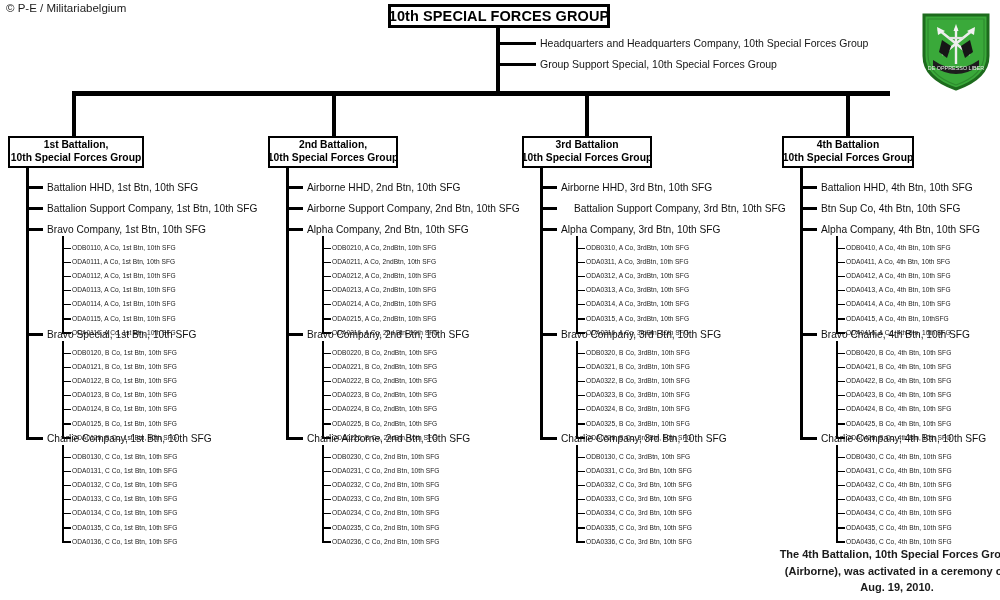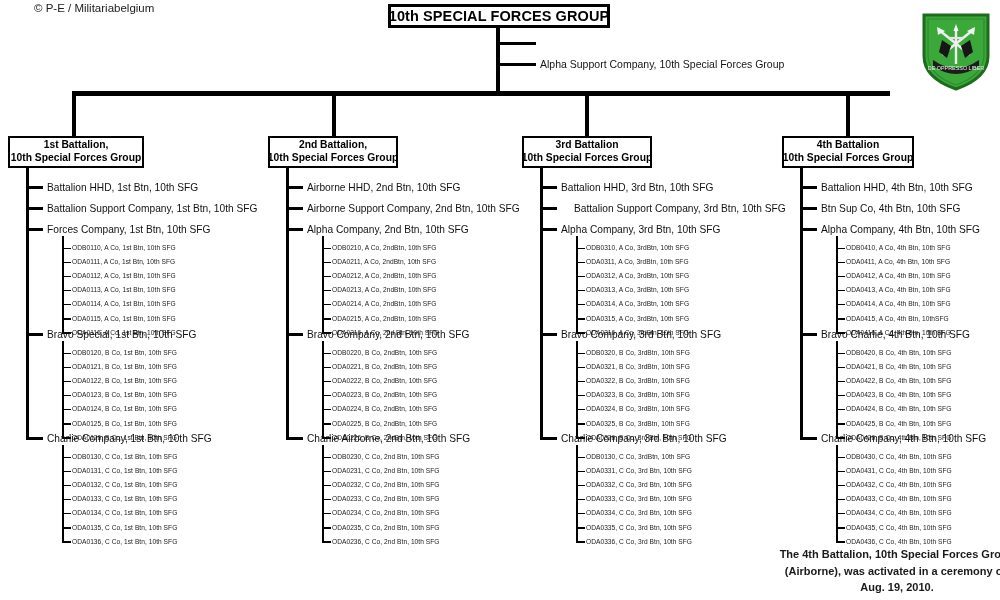--- a/index.html
+++ b/index.html
@@ -18,21 +18,20 @@
   }
 
   
   .credit {
     position: absolute;
     left: 6px;
     top: 2px;
     font-size: 11.5px;
     color: #1b1b1b;
     white-space: nowrap;
-    margin-left: 28px;
   }
 
   
   .root-box {
     position: absolute;
     left: 388px;
     top: 4px;
     width: 222px;
     height: 24px;
     border: 3px solid #000;
@@ -130,21 +129,22 @@
   <div class="credit">© P-E / Militariabelgium</div>
 
   <div class="root-box">
     <div class="inner">10th SPECIAL FORCES GROUP</div>
   </div>
 
   <div class="vline" style="left:496px; top:28px; width:4px; height:38px;"></div>
   <div class="hline" style="left:496px; top:42px; width:40px; height:3px;"></div>
   <div class="hline" style="left:496px; top:63px; width:40px; height:3px;"></div>
 
-  <div class="group-staff" style="left:540px; top:58px;">Alpha Support Company, 10th Special Forces Group</div>
+  <div class="group-staff" style="left:540px; top:37px;">Headquarters and Headquarters Company, 10th Special Forces Group</div>
+  <div class="group-staff" style="left:540px; top:58px;">Group Support Special, 10th Special Forces Group</div>
 
   <div class="vline" style="left:496px; top:66px; width:4px; height:28px;"></div>
 
   <div class="hline" style="left:72px; top:91px; width:818px; height:5px;"></div>
 
   <div class="vline" style="left:72px; top:91px; width:4px; height:45px;"></div>
   <div class="vline" style="left:332px; top:91px; width:4px; height:45px;"></div>
   <div class="vline" style="left:585px; top:91px; width:4px; height:45px;"></div>
   <div class="vline" style="left:846px; top:91px; width:4px; height:45px;"></div>
 
@@ -152,21 +152,21 @@
       <div class="bn-box" style="left:8px; top:136px; width:136px; height:32px;">
         <div class="l1" style="">1st Battalion,</div>
         <div class="l2" style="">10th Special Forces Group</div>
       </div>
       <div class="vline" style="left:26px; top:168px; width:3px; height:269px;"></div>
       <div class="hline" style="left:26px; top:186px; width:17px; height:3px;"></div>
       <div class="co-label" style="left:47px; top:182px;">Battalion HHD, 1st Btn, 10th SFG</div>
       <div class="hline" style="left:26px; top:207px; width:17px; height:3px;"></div>
       <div class="co-label" style="left:47px; top:203px;">Battalion  Support Company, 1st Btn, 10th SFG</div>
       <div class="hline" style="left:26px; top:228px; width:17px; height:3px;"></div>
-      <div class="co-label" style="left:47px; top:224px;">Forces Company, 1st Btn, 10th SFG</div>
+      <div class="co-label" style="left:47px; top:224px;">Bravo Company, 1st Btn, 10th SFG</div>
       <div class="vline" style="left:62px; top:236px; width:1.6px; height:96.60000000000002px;"></div>
       <div class="hline" style="left:62px; top:247.5px; width:9px; height:1.6px;"></div>
       <div class="det-label" style="left:72px; top:244px;">ODB0110, A Co, 1st Btn,  10th SFG</div>
       <div class="hline" style="left:62px; top:261.6px; width:9px; height:1.6px;"></div>
       <div class="det-label" style="left:72px; top:258.1px;">ODA0111, A Co, 1st Btn,  10th SFG</div>
       <div class="hline" style="left:62px; top:275.7px; width:9px; height:1.6px;"></div>
       <div class="det-label" style="left:72px; top:272.2px;">ODA0112, A Co, 1st Btn,  10th SFG</div>
       <div class="hline" style="left:62px; top:289.8px; width:9px; height:1.6px;"></div>
       <div class="det-label" style="left:72px; top:286.3px;">ODA0113, A Co, 1st Btn,  10th SFG</div>
       <div class="hline" style="left:62px; top:303.9px; width:9px; height:1.6px;"></div>
@@ -268,21 +268,21 @@
       <div class="hline" style="left:322px; top:527px; width:9px; height:1.6px;"></div>
       <div class="det-label" style="left:332px; top:523.5px;">ODA0235, C Co, 2nd Btn,  10th SFG</div>
       <div class="hline" style="left:322px; top:541.1px; width:9px; height:1.6px;"></div>
       <div class="det-label" style="left:332px; top:537.6px;">ODA0236, C Co, 2nd Btn,  10th SFG</div>
       <div class="bn-box" style="left:522px; top:136px; width:130px; height:32px;">
         <div class="l1" style="">3rd Battalion</div>
         <div class="l2" style="">10th Special Forces Group</div>
       </div>
       <div class="vline" style="left:540px; top:168px; width:3px; height:269px;"></div>
       <div class="hline" style="left:540px; top:186px; width:17px; height:3px;"></div>
-      <div class="co-label" style="left:561px; top:182px;">Battalion HHD, 3rd Btn, 10th SFG</div>
+      <div class="co-label" style="left:561px; top:182px;">Airborne HHD, 3rd Btn, 10th SFG</div>
       <div class="hline" style="left:540px; top:207px; width:17px; height:3px;"></div>
       <div class="co-label" style="left:561px; top:203px;padding-left:13px;">Battalion  Support Company, 3rd Btn, 10th SFG</div>
       <div class="hline" style="left:540px; top:228px; width:17px; height:3px;"></div>
       <div class="co-label" style="left:561px; top:224px;">Alpha Company, 3rd Btn, 10th SFG</div>
       <div class="vline" style="left:576px; top:236px; width:1.6px; height:96.60000000000002px;"></div>
       <div class="hline" style="left:576px; top:247.5px; width:9px; height:1.6px;"></div>
       <div class="det-label" style="left:586px; top:244px;">ODB0310, A Co, 3rdBtn,  10th SFG</div>
       <div class="hline" style="left:576px; top:261.6px; width:9px; height:1.6px;"></div>
       <div class="det-label" style="left:586px; top:258.1px;">ODA0311, A Co, 3rdBtn,  10th SFG</div>
       <div class="hline" style="left:576px; top:275.7px; width:9px; height:1.6px;"></div>

